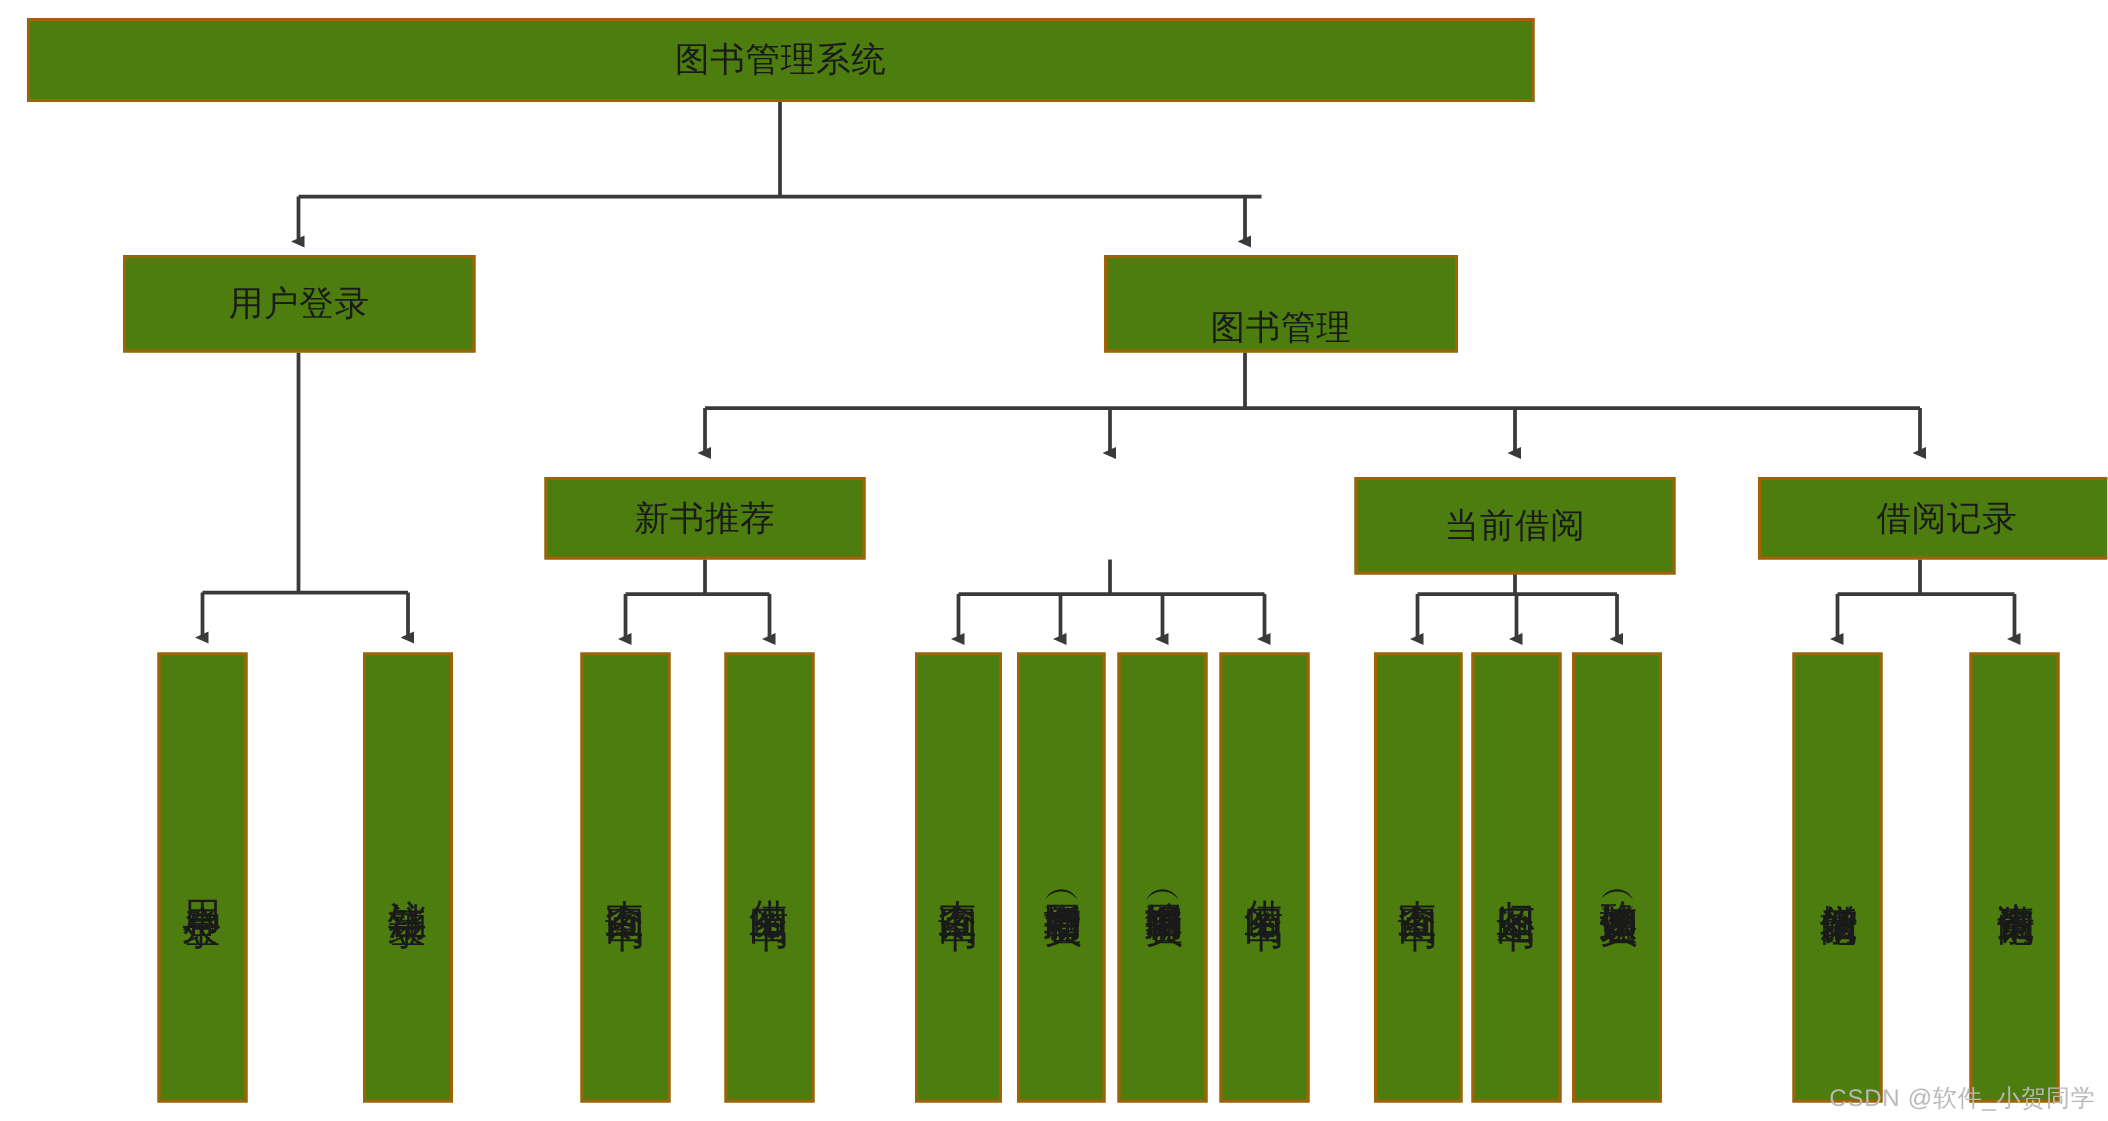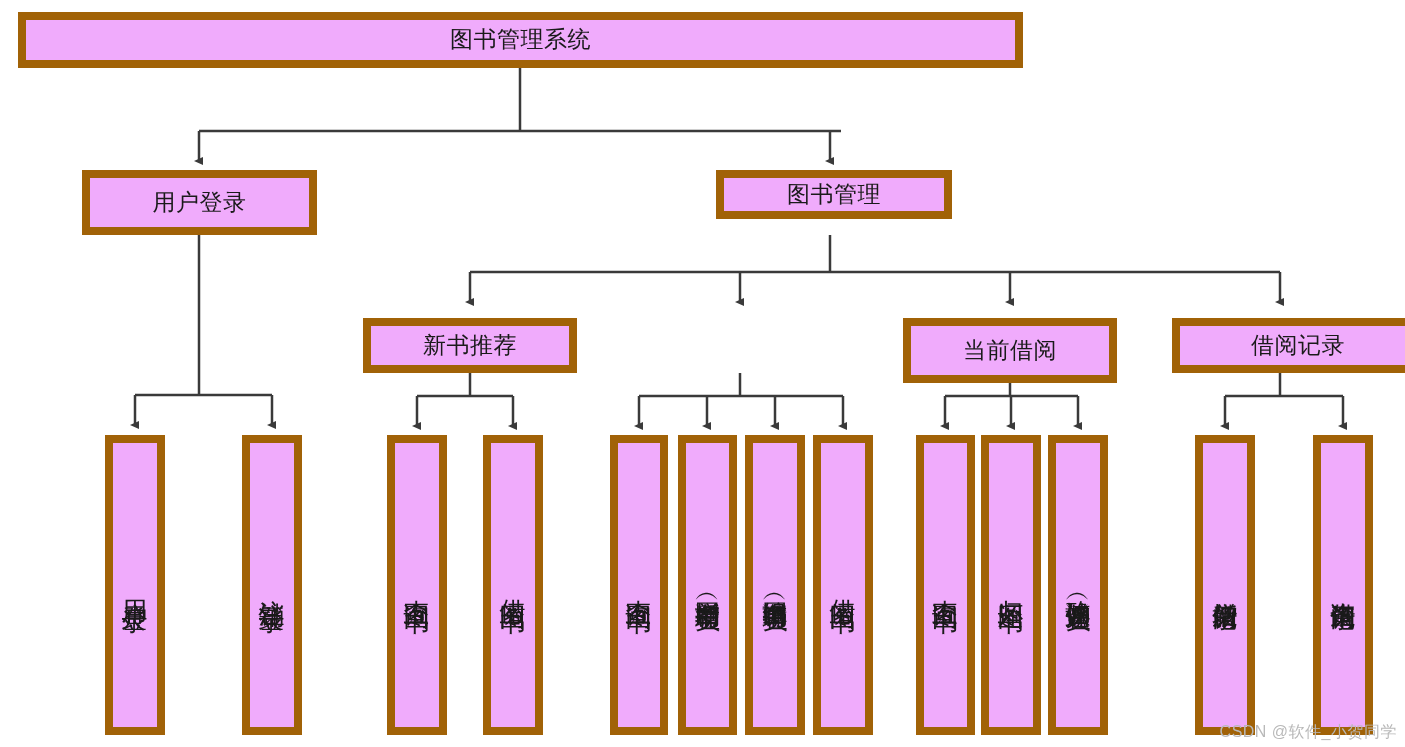--- a/index.html
+++ b/index.html
@@ -20,22 +20,22 @@
   #svg-layer {
     position: absolute;
     left: 0;
     top: 0;
     width: 1405px;
     height: 747px;
   }
   .node {
     position: absolute;
     box-sizing: border-box;
-    border: 8px solid #a16207;
-    background: #f0abfc;
+    border: 2px solid #a16207;
+    background: #4d7c0f;
     color: #1a1a1a;
     display: flex;
     align-items: center;
     justify-content: center;
     z-index: 2;
   }
   .node-h .node-label {
     font-size: 23px;
     line-height: 1.2;
     letter-spacing: 0.5px;
@@ -122,21 +122,21 @@
     </g>
   </svg>
 
   <div class="node node-h" style="left:18px; top:12px; width:1005px; height:56px;">
     <span class="node-label">图书管理系统</span>
   </div>
 
   <div class="node node-h" style="left:82px; top:170px; width:235px; height:65px;">
     <span class="node-label">用户登录</span>
   </div>
-  <div class="node node-h" style="left:716px; top:170px; width:236px; height:49px;">
+  <div class="node node-h" style="left:736px; top:170px; width:236px; height:65px;align-items:flex-end;">
     <span class="node-label">图书管理</span>
   </div>
 
   <div class="node node-h" style="left:363px; top:318px; width:214px; height:55px;">
     <span class="node-label">新书推荐</span>
   </div>
   <div class="node node-h" style="left:903px; top:318px; width:214px; height:65px;">
     <span class="node-label">当前借阅</span>
   </div>
   <div class="node node-h" style="left:1172px; top:318px; width:252px; height:55px;">

